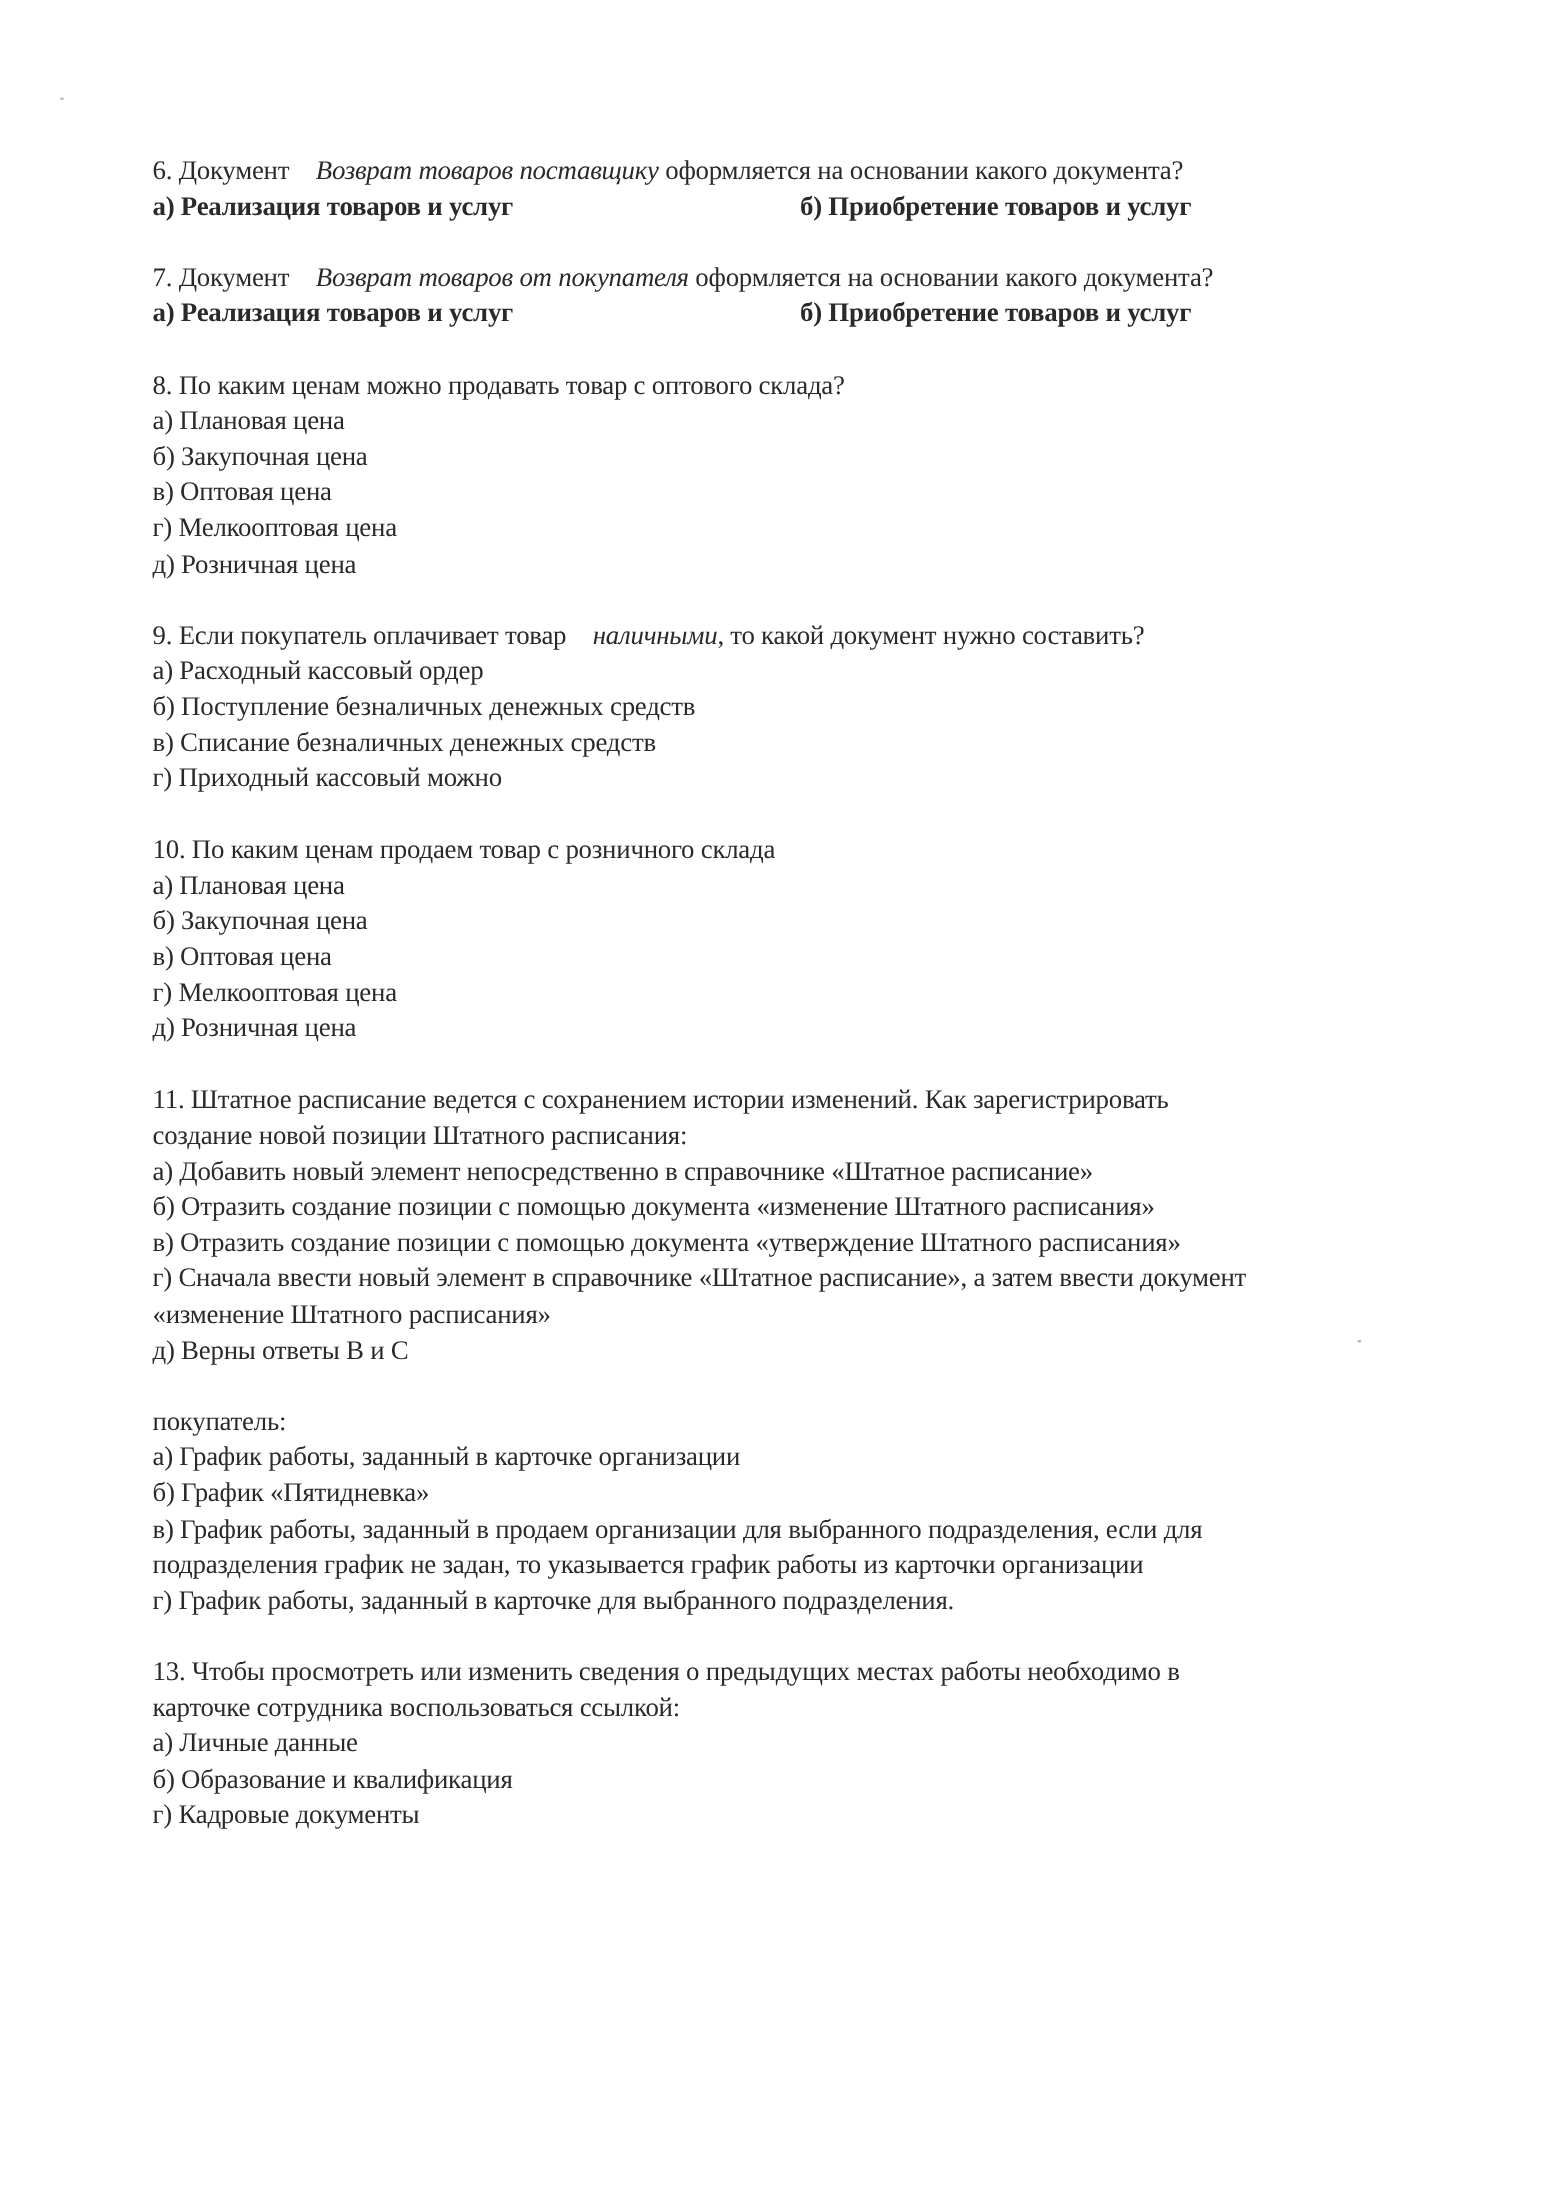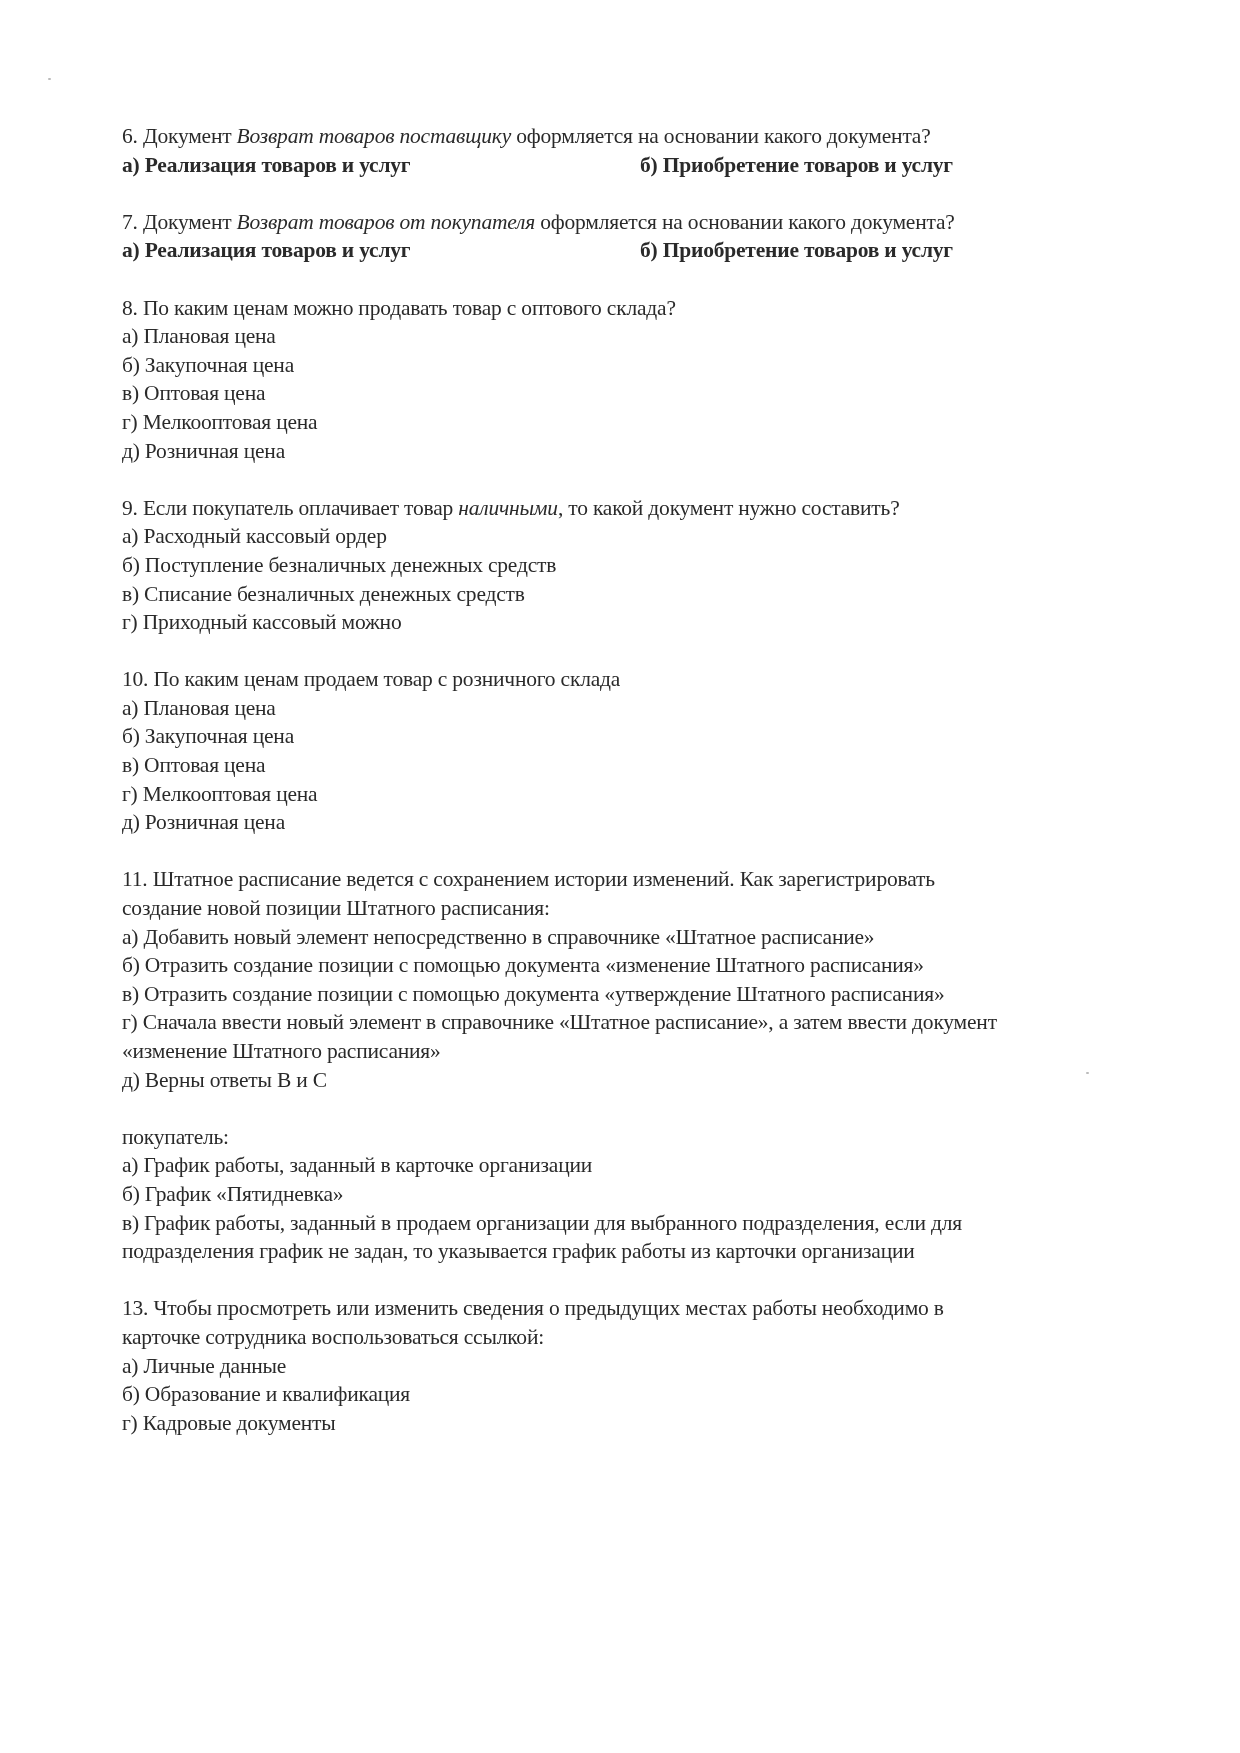--- a/index.html
+++ b/index.html
@@ -7,21 +7,21 @@
   .page {
     position: absolute; left: 122px; top: 122px; width: 1060px;
     font-family: "Liberation Serif", serif; font-size: 21.5px; line-height: 28.6px;
     color: #2a2a2a; letter-spacing: -0.2px;
   }
   .q { margin: 0 0 28.6px 0; }
   .qtext { display: block; }
   .opt { display: block; }
   .two-col { display: flex; font-weight: bold; }
   .two-col .opt { width: 518px; }
-  em { font-style: italic; }
+  em { font-style: italic; margin-left: 16px; }
   .speck { position: absolute; width: 3px; height: 2px; background: #bbb; border-radius: 1px; }
 </style>
 </head>
 <body>
 
 <div class="speck" style="left:48px;top:78px;"></div>
 <div class="speck" style="left:1086px;top:1072px;"></div>
 
 <div class="page">
 
@@ -77,20 +77,21 @@
     <span class="opt">«изменение Штатного расписания»</span>
     <span class="opt">д) Верны ответы В и С</span>
   </div>
 
   <div class="q">
     <span class="qtext">покупатель:</span>
     <span class="opt">а) График работы, заданный в карточке организации</span>
     <span class="opt">б) График «Пятидневка»</span>
     <span class="opt">в) График работы, заданный в продаем организации для выбранного подразделения, если для</span>
     <span class="opt">подразделения график не задан, то указывается график работы из карточки организации</span>
+    <span class="opt">г) График работы, заданный в карточке для выбранного подразделения.</span>
   </div>
 
   <div class="q">
     <span class="qtext"><span>13.</span> <span> Чтобы просмотреть или изменить сведения о предыдущих местах работы необходимо в</span></span>
     <span class="qtext">карточке сотрудника воспользоваться ссылкой:</span>
     <span class="opt">а) Личные данные</span>
     <span class="opt">б) Образование и квалификация</span>
     <span class="opt">г) Кадровые документы</span>
   </div>
 

